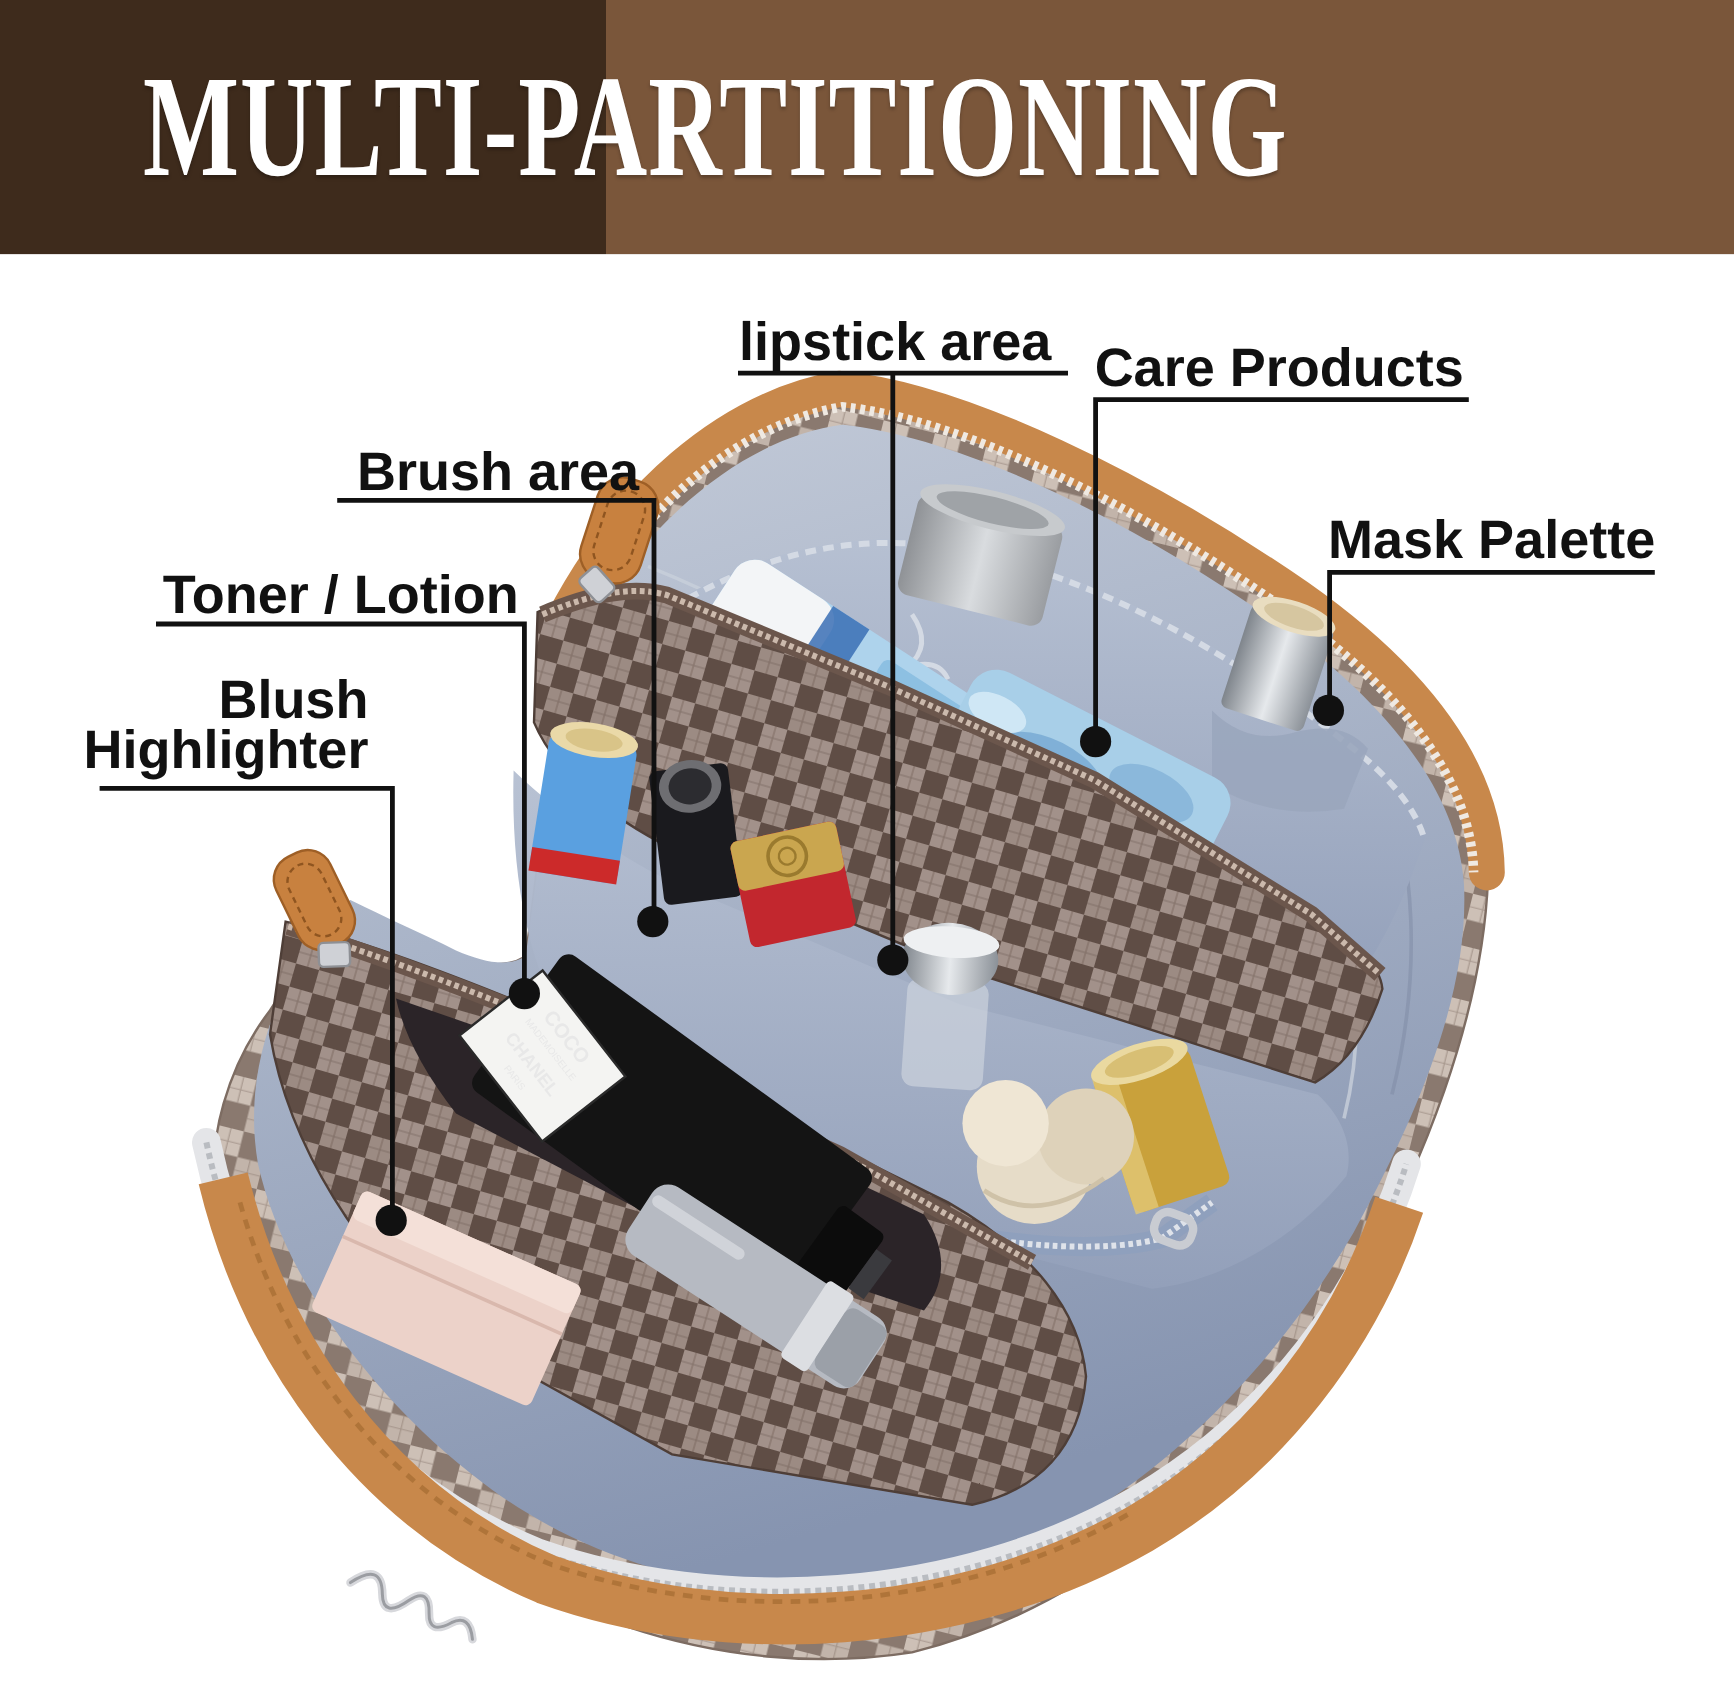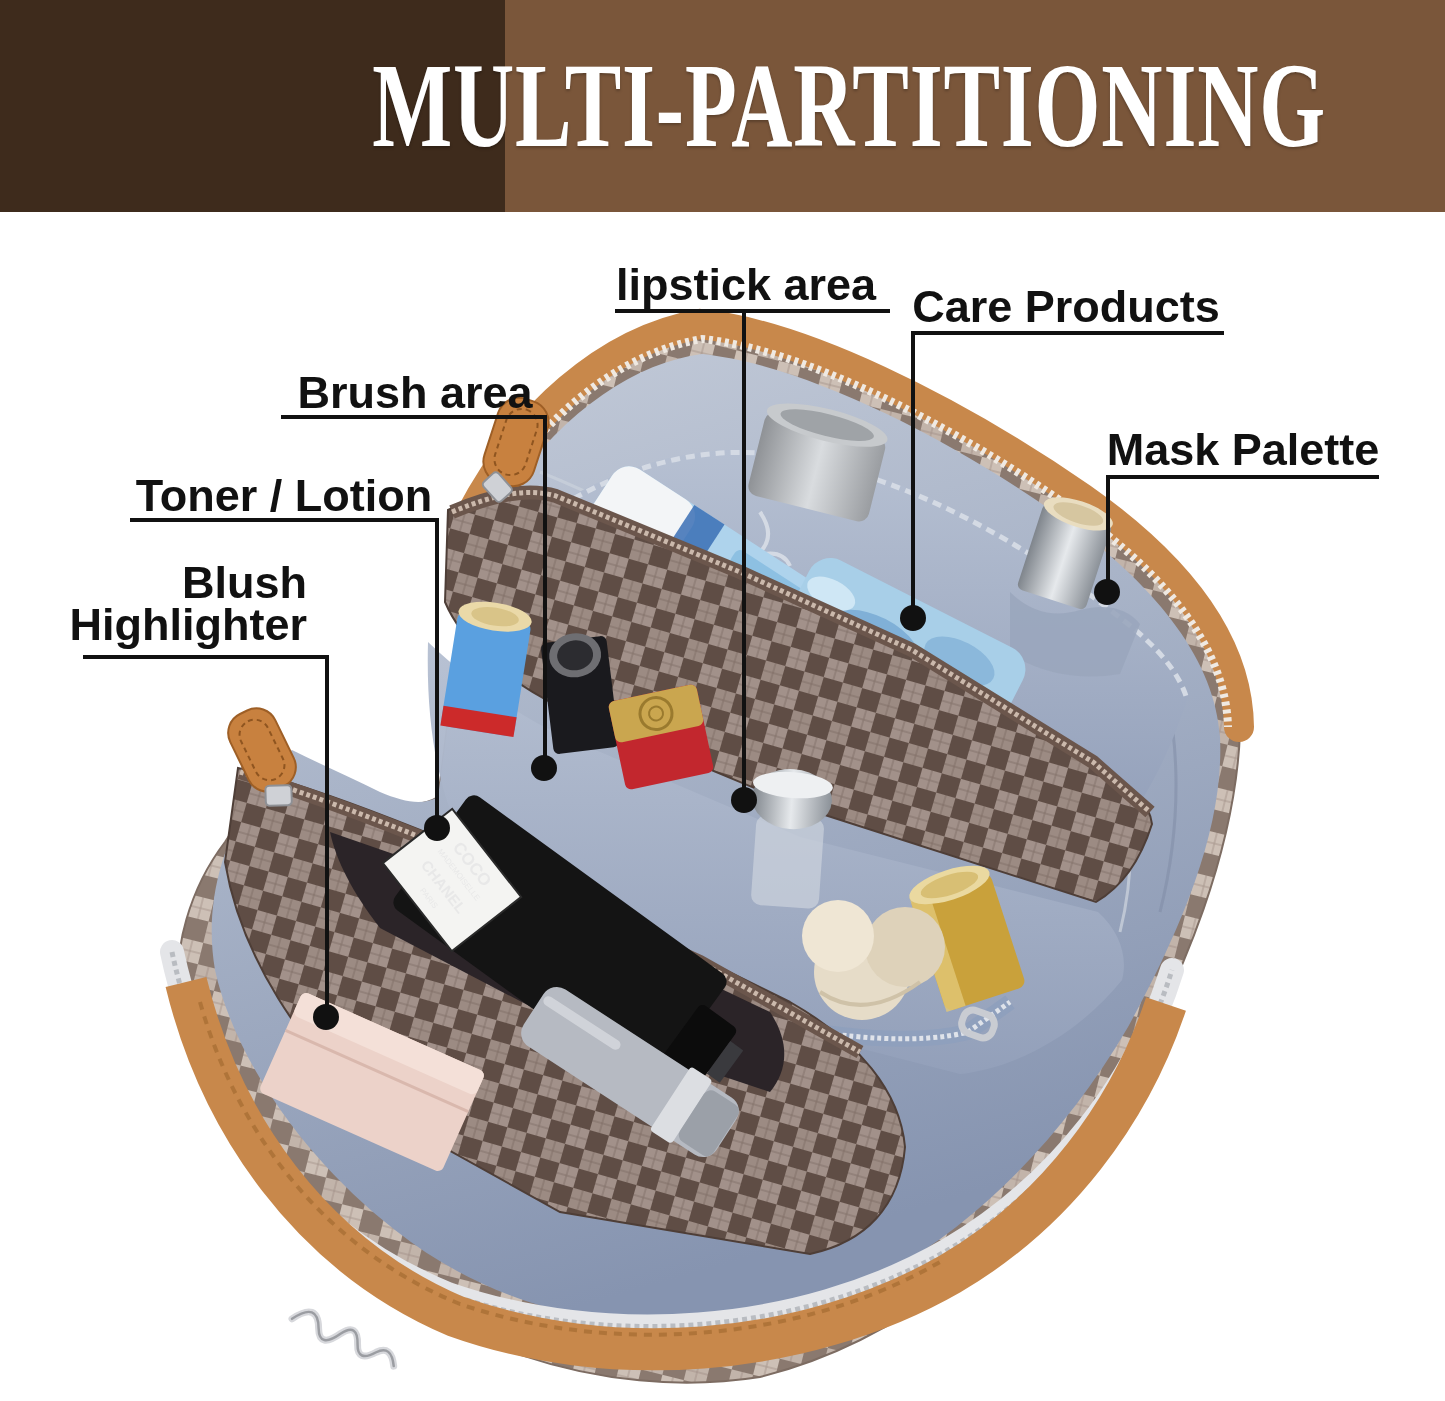--- a/index.html
+++ b/index.html
@@ -4,21 +4,21 @@
 <style>
   html,body{margin:0;padding:0;background:#ffffff;}
   body{width:1445px;height:1401px;overflow:hidden;position:relative;
        font-family:"Liberation Sans", sans-serif;}
   
   .banner{position:absolute;top:0;left:0;width:1445px;height:212px;
           border-bottom:3px solid #c9c9c9;overflow:hidden;}
   .banner-left{position:absolute;left:0;top:0;width:505px;height:212px;background:#3e2b1c;}
   .banner-right{position:absolute;left:505px;top:0;width:940px;height:212px;background:#7a563a;}
   .banner-title-wrap{position:absolute;left:0;top:0;width:1445px;height:212px;
-          display:flex;align-items:center;justify-content:flex-end;}
+          display:flex;align-items:center;justify-content:flex-start;}
   .banner-title{color:#ffffff;font-family:"Liberation Serif", serif;font-weight:bold;
           font-size:106px;letter-spacing:1px;white-space:nowrap;
           transform:scale(0.80,1.14);text-shadow:0 2px 3px rgba(0,0,0,0.25);}
   
   .photo{position:absolute;top:212px;left:0;width:1445px;height:1189px;background:#ffffff;}
   svg text.lbl{font-family:"Liberation Sans", sans-serif;font-weight:bold;
                font-size:45px;fill:#111111;}
   svg text.tiny{font-family:"Liberation Sans", sans-serif;fill:#e8e8e8;}
 </style>
 </head>

